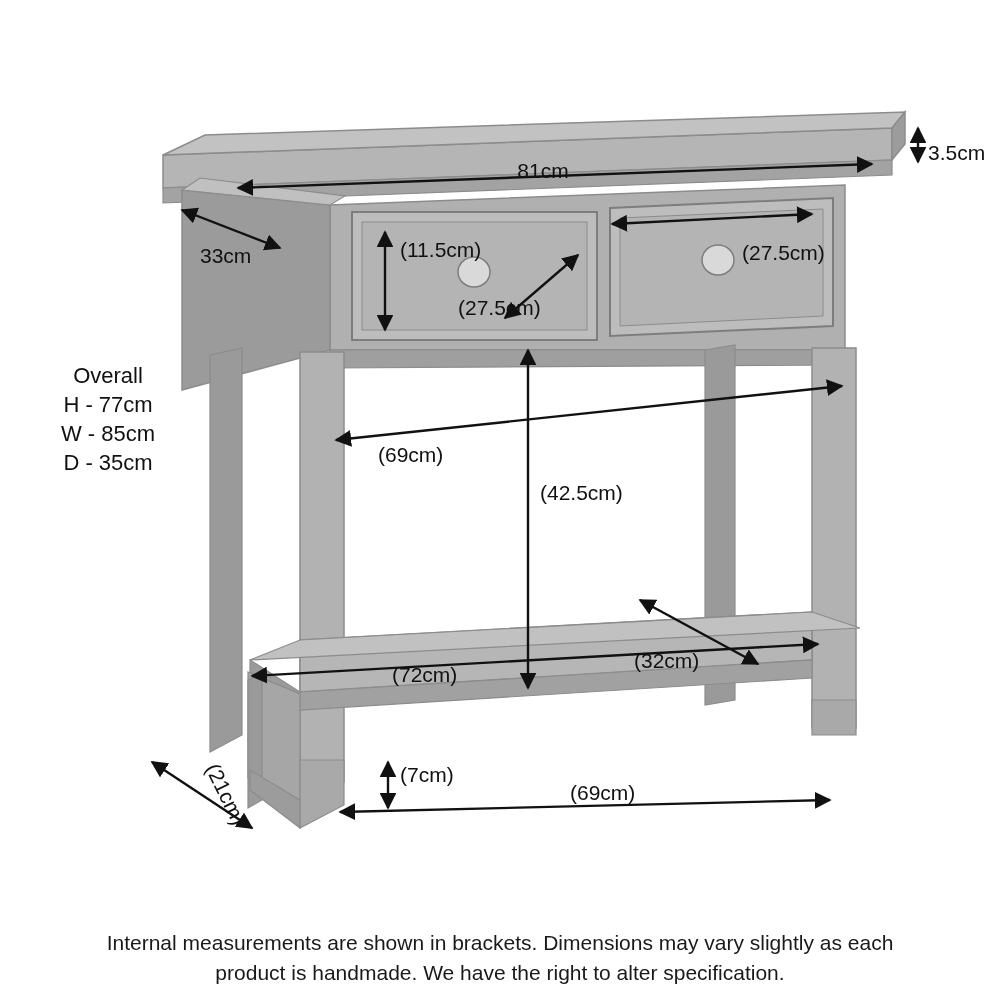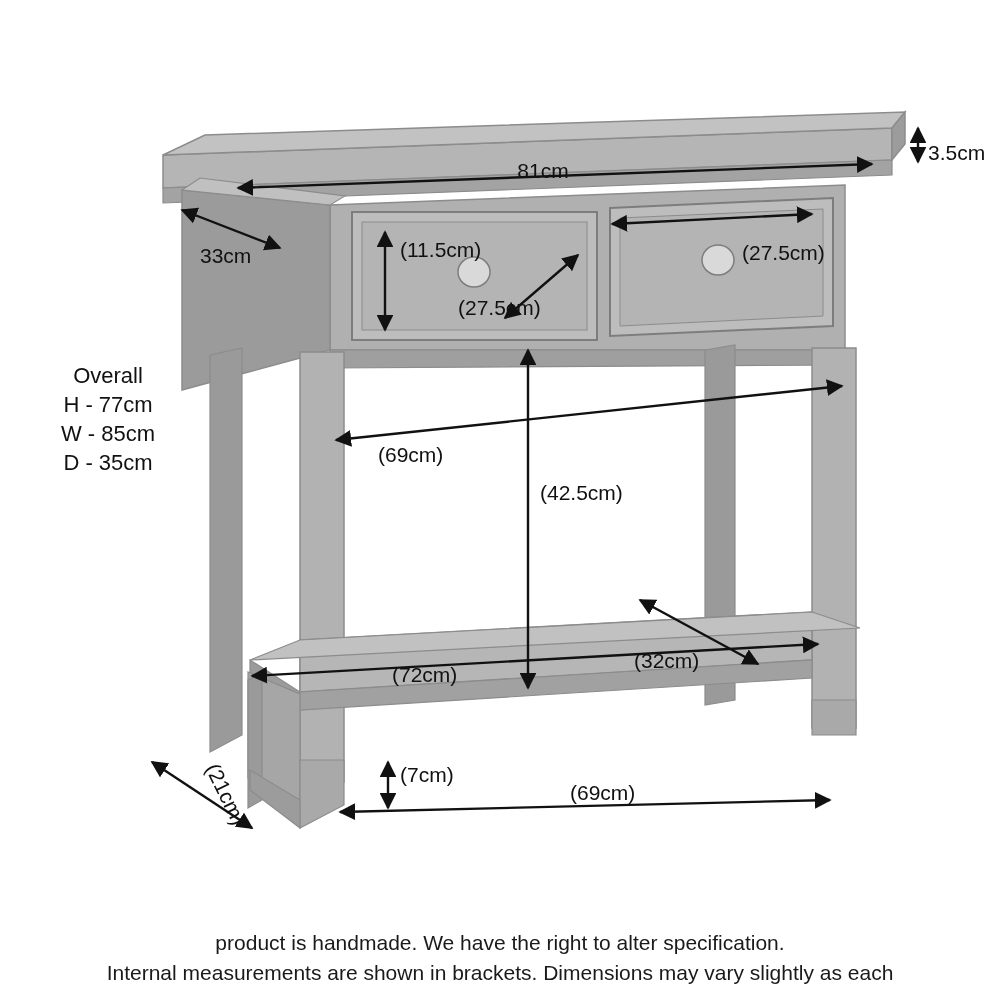--- a/index.html
+++ b/index.html
@@ -152,17 +152,17 @@
 
     <g>
       <text class="overall-text" x="108" y="383" text-anchor="middle">Overall</text>
       <text class="overall-text" x="108" y="412" text-anchor="middle">H - 77cm</text>
       <text class="overall-text" x="108" y="441" text-anchor="middle">W - 85cm</text>
       <text class="overall-text" x="108" y="470" text-anchor="middle">D - 35cm</text>
     </g>
   </svg>
 
   <div class="footnote" style="top: 928px;">
+    <div>Internal measurements are shown in brackets. Dimensions may vary slightly as each</div>
     <div>product is handmade. We have the right to alter specification.</div>
-    <div>Internal measurements are shown in brackets. Dimensions may vary slightly as each</div>
   </div>
 
 </div>
 
 </body></html>

